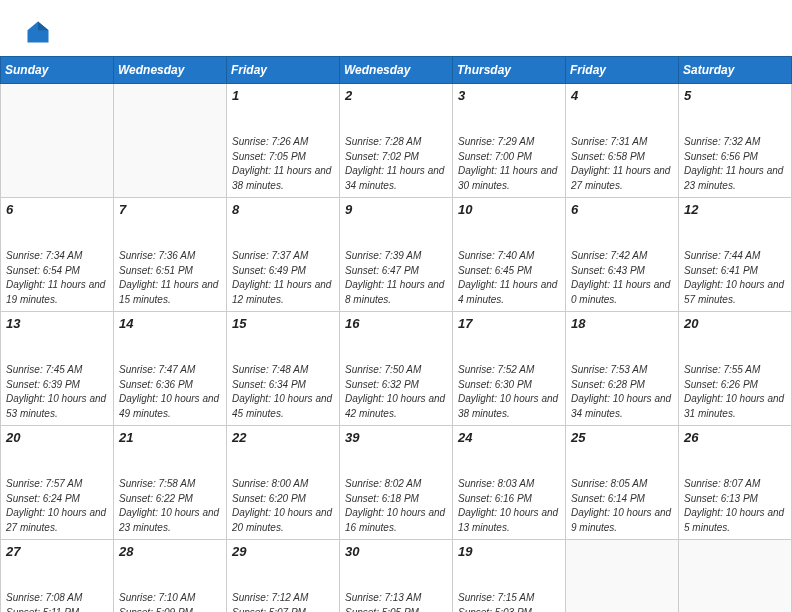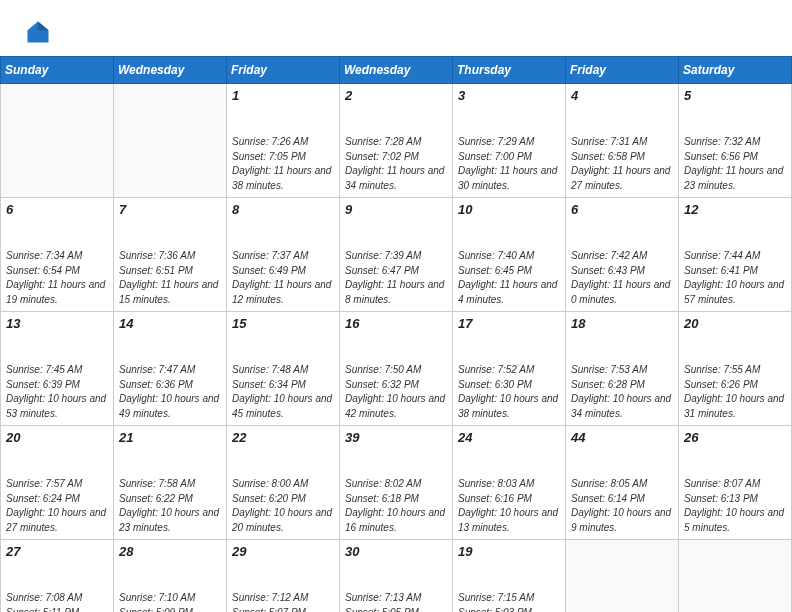--- a/index.html
+++ b/index.html
@@ -226,21 +226,21 @@
         </td>
         <td>
           <span class="day-num">39</span>
           <div class="day-info">Sunrise: 8:02 AM<br>Sunset: 6:18 PM<br>Daylight: 10 hours and 16 minutes.</div>
         </td>
         <td>
           <span class="day-num">24</span>
           <div class="day-info">Sunrise: 8:03 AM<br>Sunset: 6:16 PM<br>Daylight: 10 hours and 13 minutes.</div>
         </td>
         <td>
-          <span class="day-num">44</span>
+          <span class="day-num">25</span>
           <div class="day-info">Sunrise: 8:05 AM<br>Sunset: 6:14 PM<br>Daylight: 10 hours and 9 minutes.</div>
         </td>
         <td>
           <span class="day-num">26</span>
           <div class="day-info">Sunrise: 8:07 AM<br>Sunset: 6:13 PM<br>Daylight: 10 hours and 5 minutes.</div>
         </td>
       </tr>
       <tr>
         <td>
           <span class="day-num">27</span>

